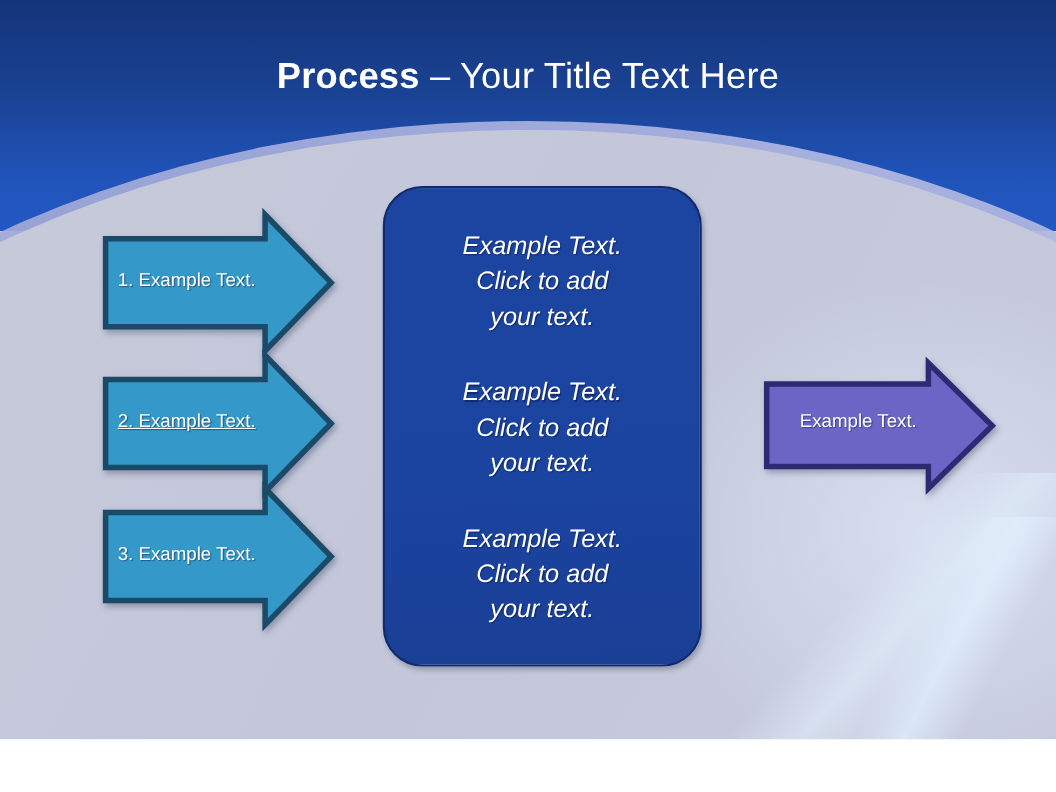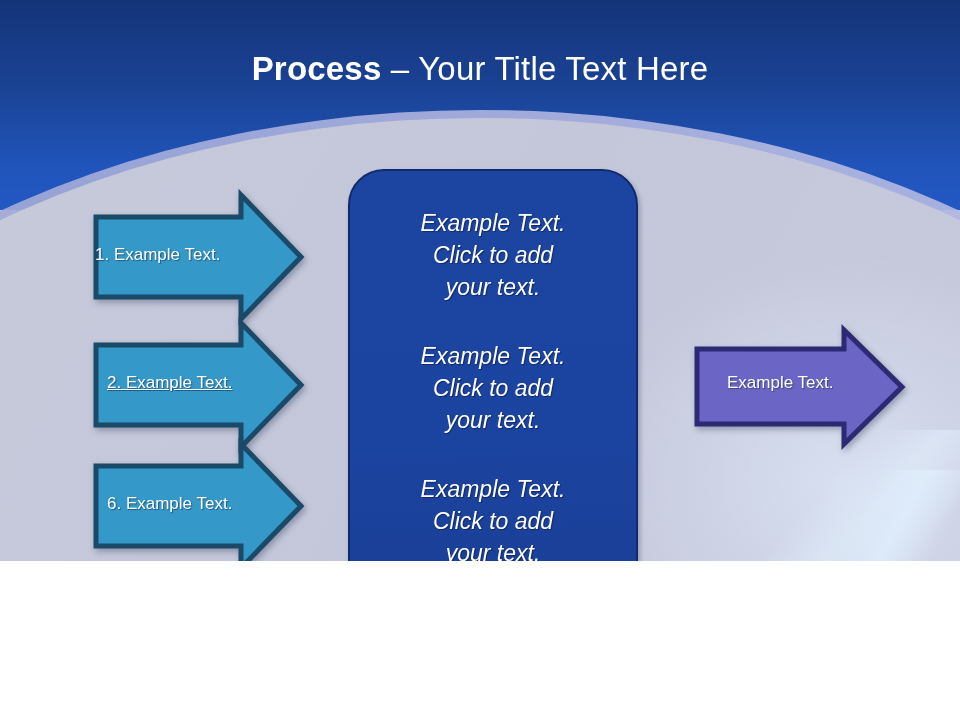--- a/index.html
+++ b/index.html
@@ -7,21 +7,21 @@
     padding: 0;
     background: #ffffff;
   }
   body {
     font-family: "Liberation Sans", sans-serif;
   }
 
   .slide {
     position: relative;
     width: 960px;
-    height: 561px;
+    height: 672px;
     overflow: hidden;
     background: #c6cadb;
   }
 
   
   .bg-blue {
     position: absolute;
     left: 0; top: 0;
     width: 960px;
     height: 210px;
@@ -145,21 +145,21 @@
     white-space: nowrap;
     text-shadow: 1px 1px 1px rgba(20,40,70,0.55);
     pointer-events: none;
   }
 
   .arrow-blue-1 { left: 93px; top: 192px; }
   .arrow-blue-2 { left: 93px; top: 320px; }
   .arrow-blue-3 { left: 93px; top: 441px; }
   .arrow-purple { left: 694px; top: 327px; }
 
-  .lbl-b1 { left: 95px; top: 245px; }
+  .lbl-b1 { left: 107px; top: 245px; }
   .lbl-b2 { left: 107px; top: 373px; text-decoration: underline; }
   .lbl-b3 { left: 107px; top: 494px; }
   .lbl-p  { left: 727px; top: 373px; }
 </style>
 </head>
 <body>
 
 <div class="slide">
 
   <div class="bg-blue"></div>
@@ -189,20 +189,20 @@
   <div class="arrow-label lbl-b1">1. Example Text.</div>
 
   <svg class="arrow arrow-blue-2" width="212" height="130" viewBox="0 0 212 130">
     <polygon class="shape" points="3,25 148,25 148,3 208,65 148,127 148,105 3,105" fill="#3498c8" stroke="#1b4a69" stroke-width="5" stroke-linejoin="miter"></polygon>
   </svg>
   <div class="arrow-label lbl-b2">2. Example Text.</div>
 
   <svg class="arrow arrow-blue-3" width="212" height="130" viewBox="0 0 212 130">
     <polygon class="shape" points="3,25 148,25 148,3 208,65 148,127 148,105 3,105" fill="#3498c8" stroke="#1b4a69" stroke-width="5" stroke-linejoin="miter"></polygon>
   </svg>
-  <div class="arrow-label lbl-b3">6. Example Text.</div>
+  <div class="arrow-label lbl-b3">3. Example Text.</div>
 
   <svg class="arrow arrow-purple" width="212" height="120" viewBox="0 0 212 120">
     <polygon class="shape" points="3,22 150,22 150,3 208,60 150,117 150,97 3,97" fill="#6b66c6" stroke="#2c2a72" stroke-width="5" stroke-linejoin="miter"></polygon>
   </svg>
   <div class="arrow-label lbl-p">Example Text.</div>
 
 </div>
 
 </body></html>

